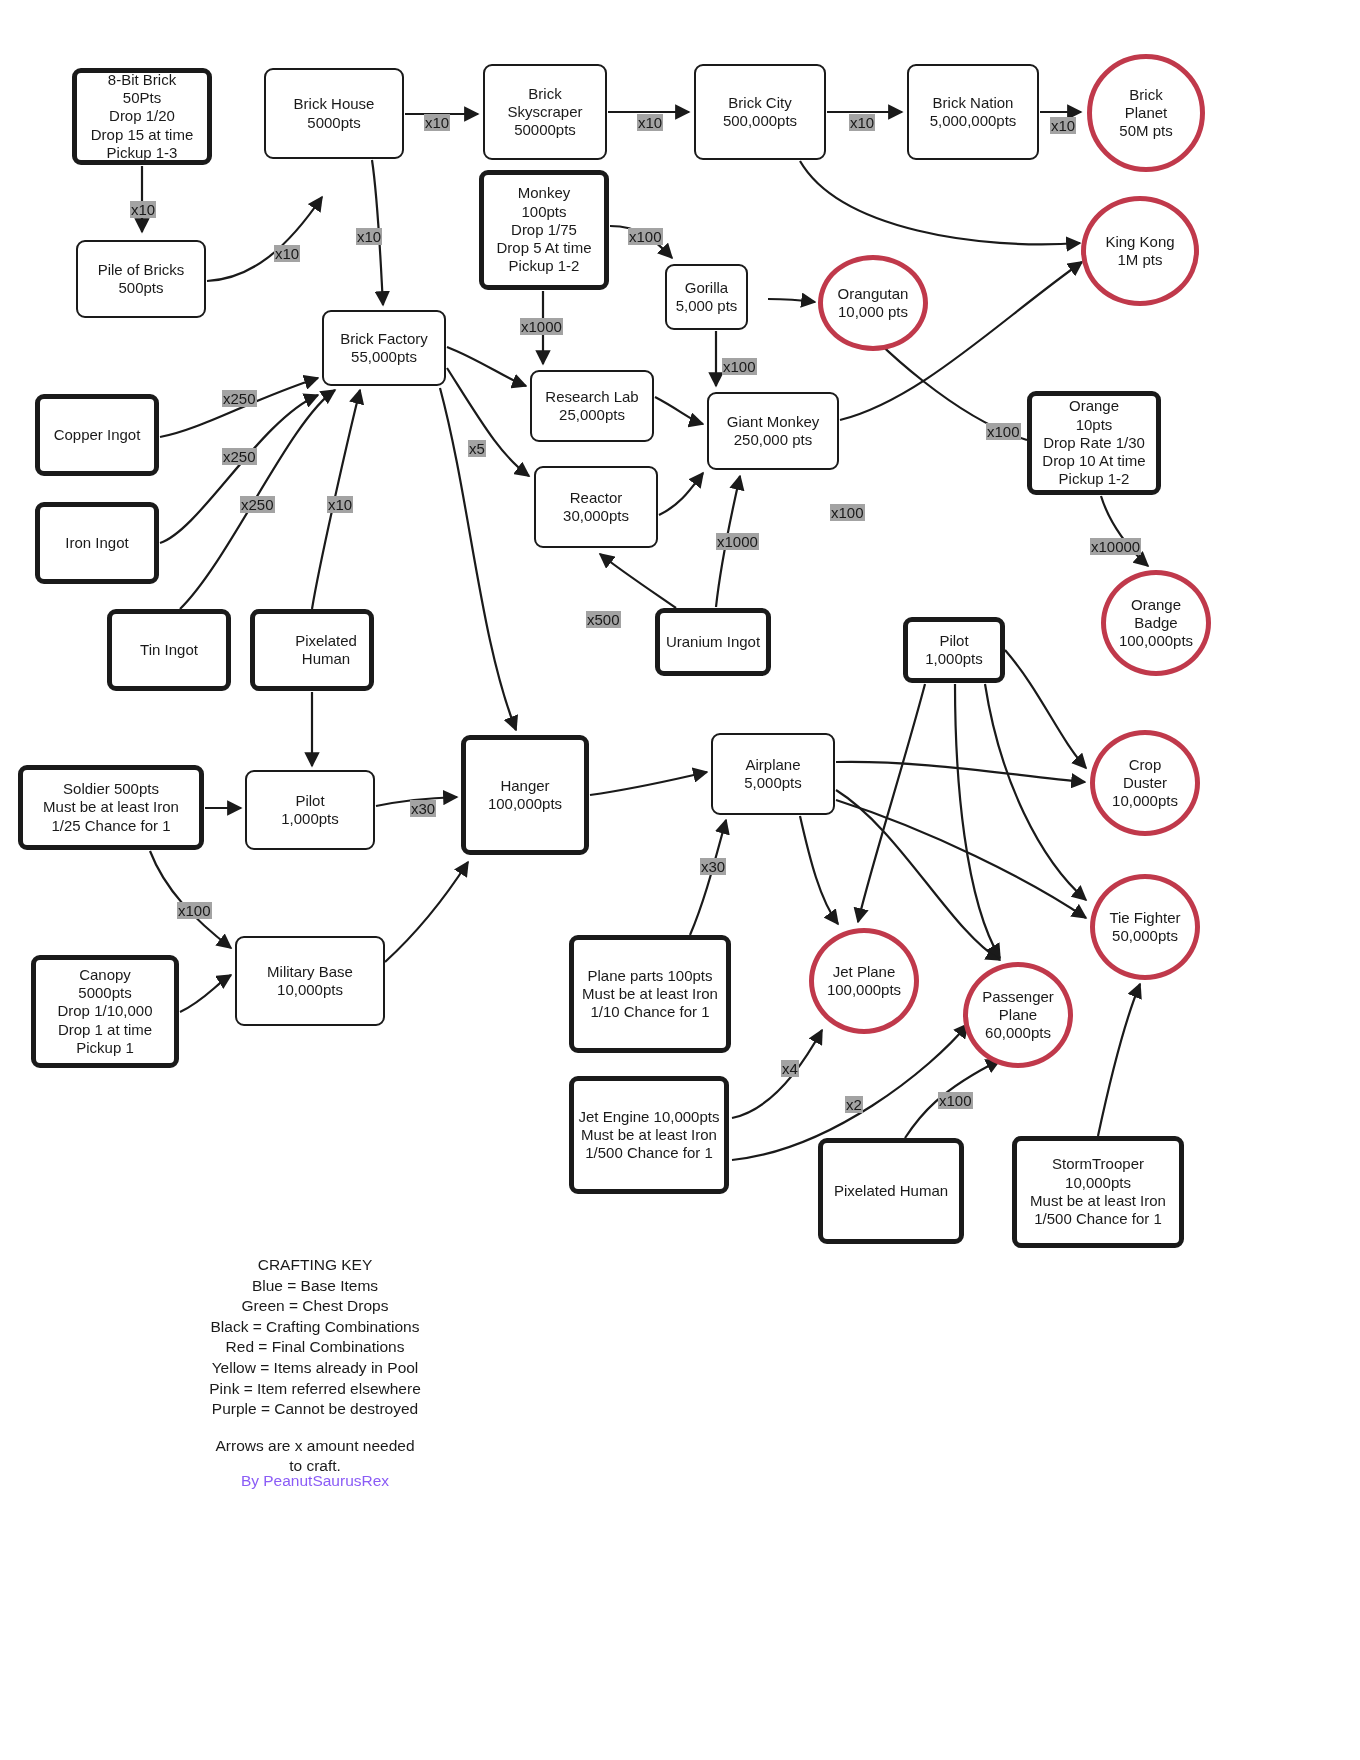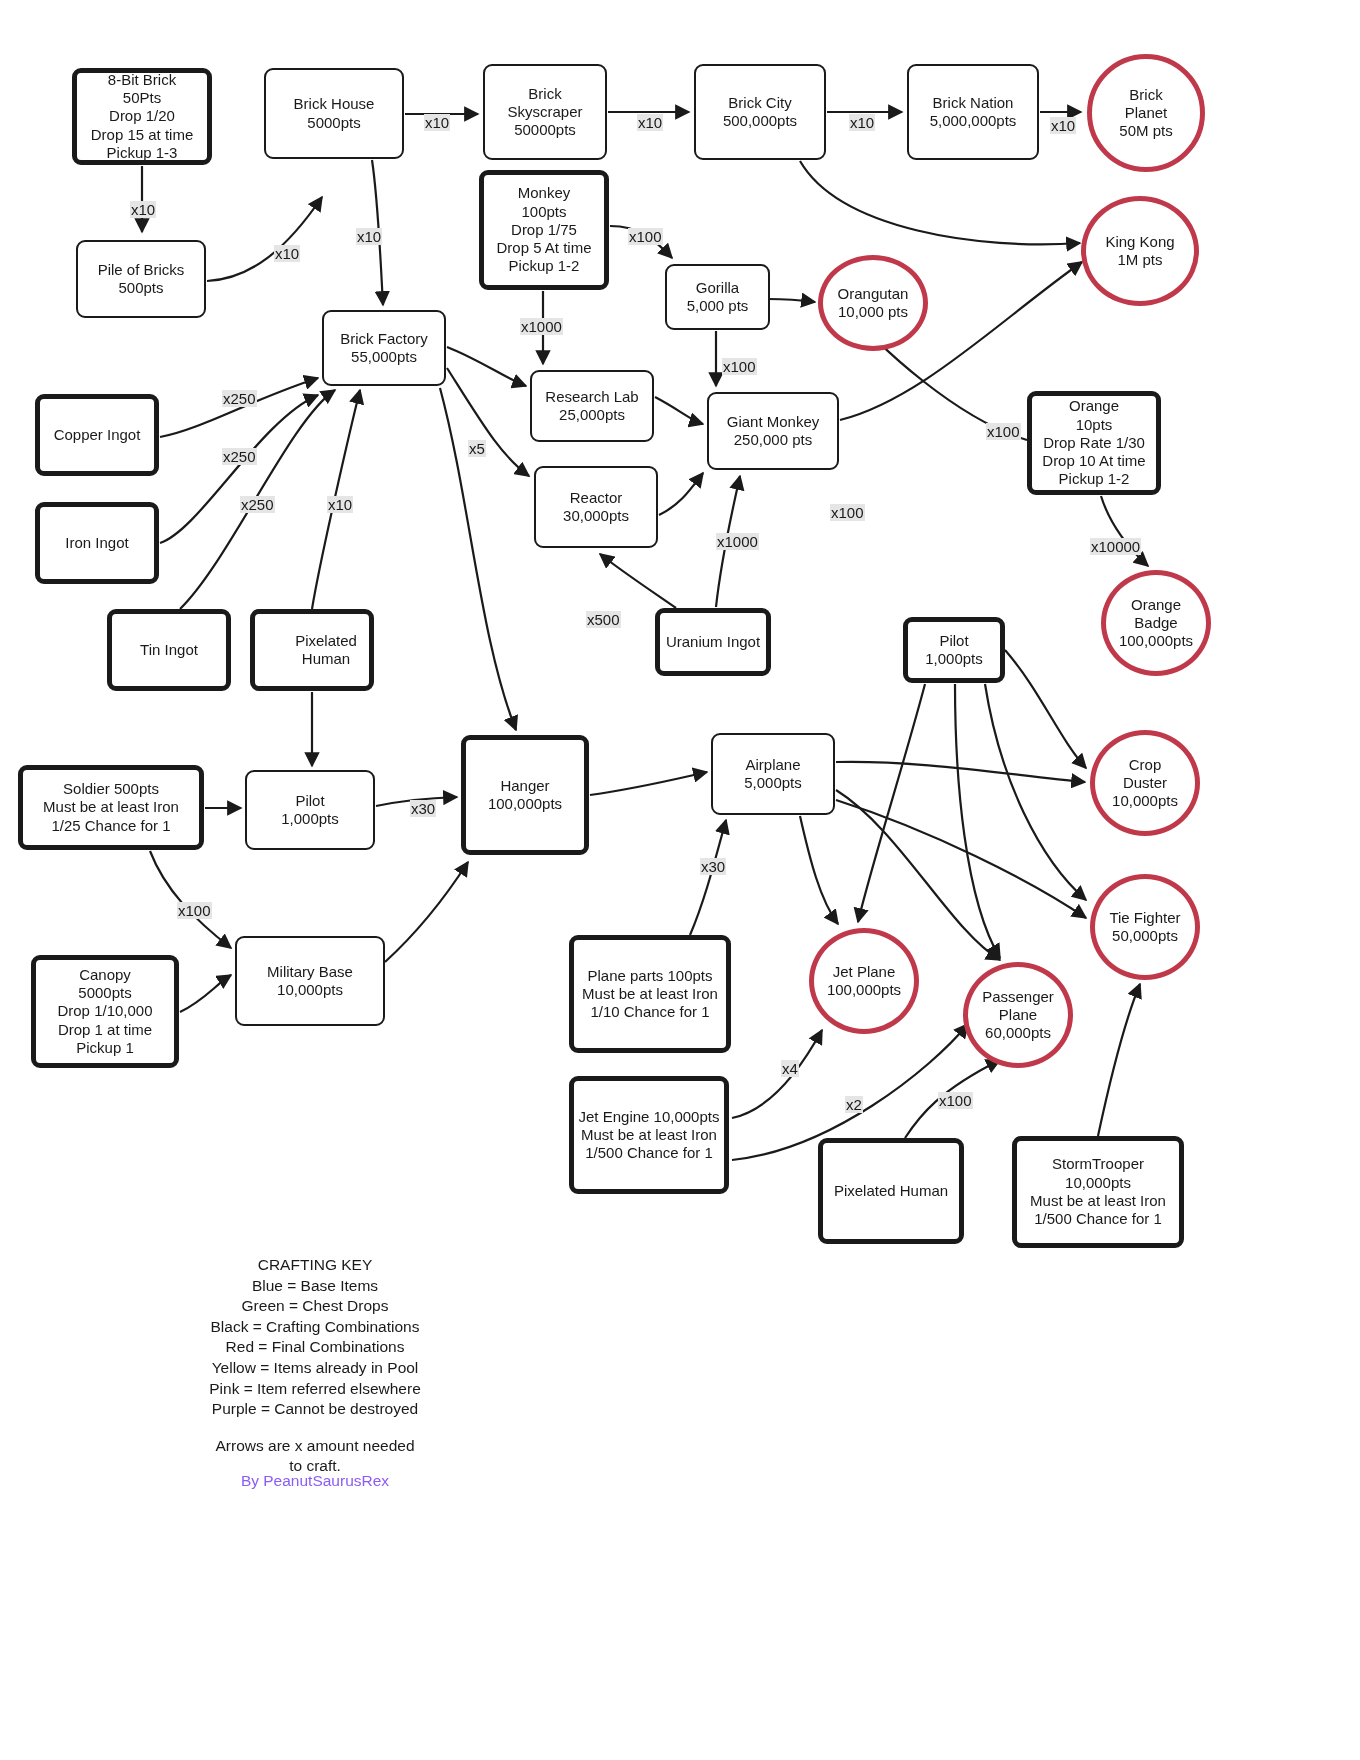--- a/index.html
+++ b/index.html
@@ -12,21 +12,21 @@
   .node.rect{border:2px solid #1a1a1a;border-radius:9px;}
   .node.thick{border-width:5px;}
   .node.circle{border-radius:50%;border:5px solid #c0394b;}
   .c-blue{border-color:#2d5986;}
   .c-yellow{border-color:#f5b335;}
   .c-green{border-color:#3f7f3f;}
   .c-purple{border-color:#8c4799;}
   .c-pink{border-color:#f3b8c6;}
   .c-black{border-color:#1a1a1a;}
   .elabel{position:absolute;font-size:15px;color:#1a1a1a;white-space:nowrap;
-          background:#e5e5e5;padding:0 1px;}
+          background:#a3a3a3;padding:0 1px;}
   #legend{position:absolute;left:150px;top:1255;width:330px;text-align:center;
           font-size:15.5px;line-height:1.33;color:#1a1a1a;}
   #legend .sp{display:block;height:16px;}
   #credit{position:absolute;left:150px;width:330px;text-align:center;font-size:15.5px;color:#8b5cf6;}
   .ln{display:block;}
 </style>
 </head>
 <body>
 
 <div id="stage">
@@ -159,21 +159,21 @@
       </div>
       <div class="node rect thick c-blue" style="left: 479px; top: 170px; width: 130px; height: 120px;">
         <div>
           <span class="ln">Monkey</span>
           <span class="ln">100pts</span>
           <span class="ln">Drop 1/75</span>
           <span class="ln">Drop 5 At time</span>
           <span class="ln">Pickup 1-2</span>
         </div>
       </div>
-      <div class="node rect c-black" style="left: 665px; top: 264px; width: 105px; height: 66px;">
+      <div class="node rect c-black" style="left: 665px; top: 264px; width: 83px; height: 66px;">
         <div>
           <span class="ln">Gorilla</span>
           <span class="ln">5,000 pts</span>
         </div>
       </div>
       <div class="node circle c-red" style="left: 818px; top: 255px; width: 110px; height: 96px;">
         <div>
           <span class="ln">Orangutan</span>
           <span class="ln">10,000 pts</span>
         </div>

